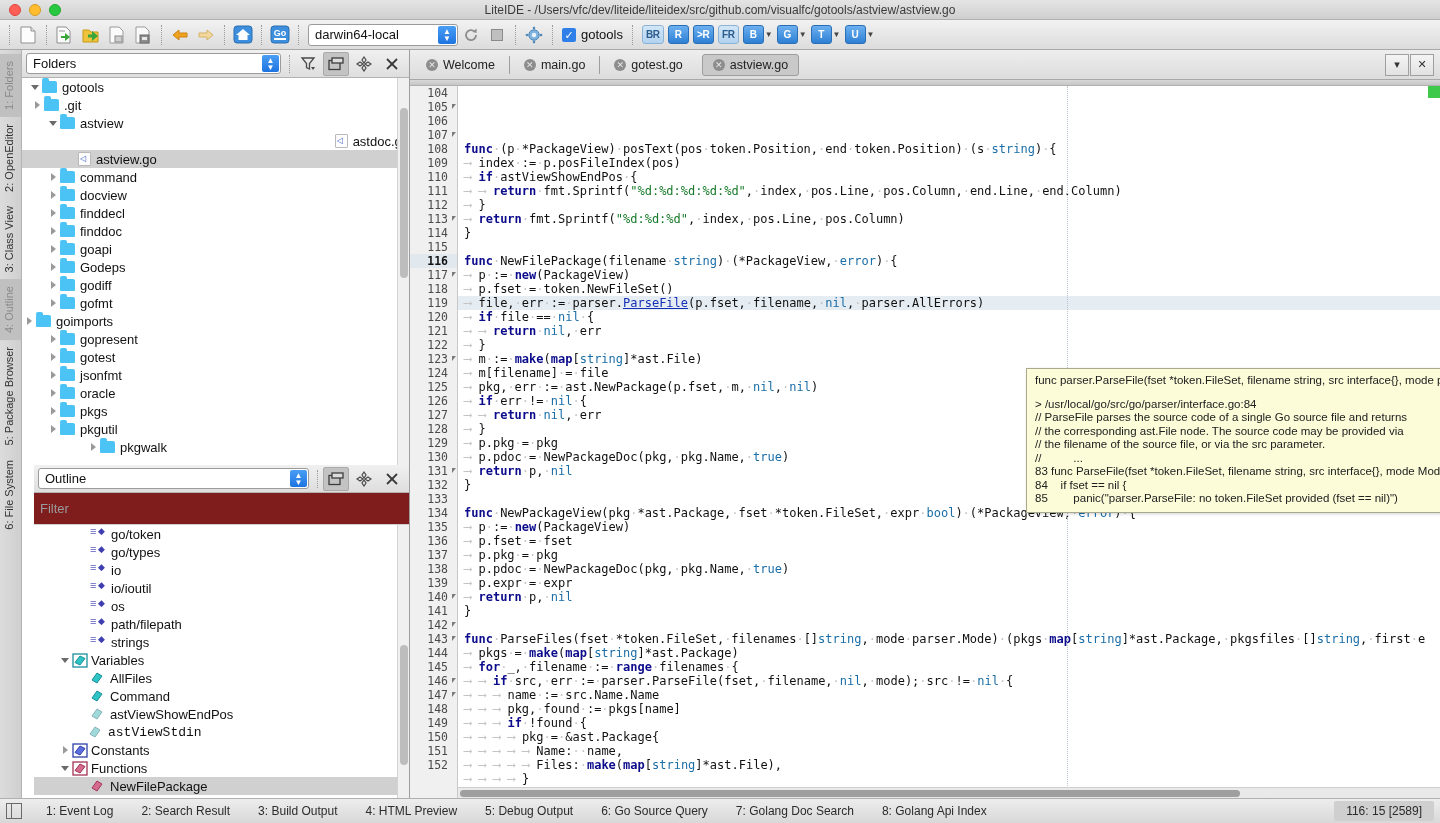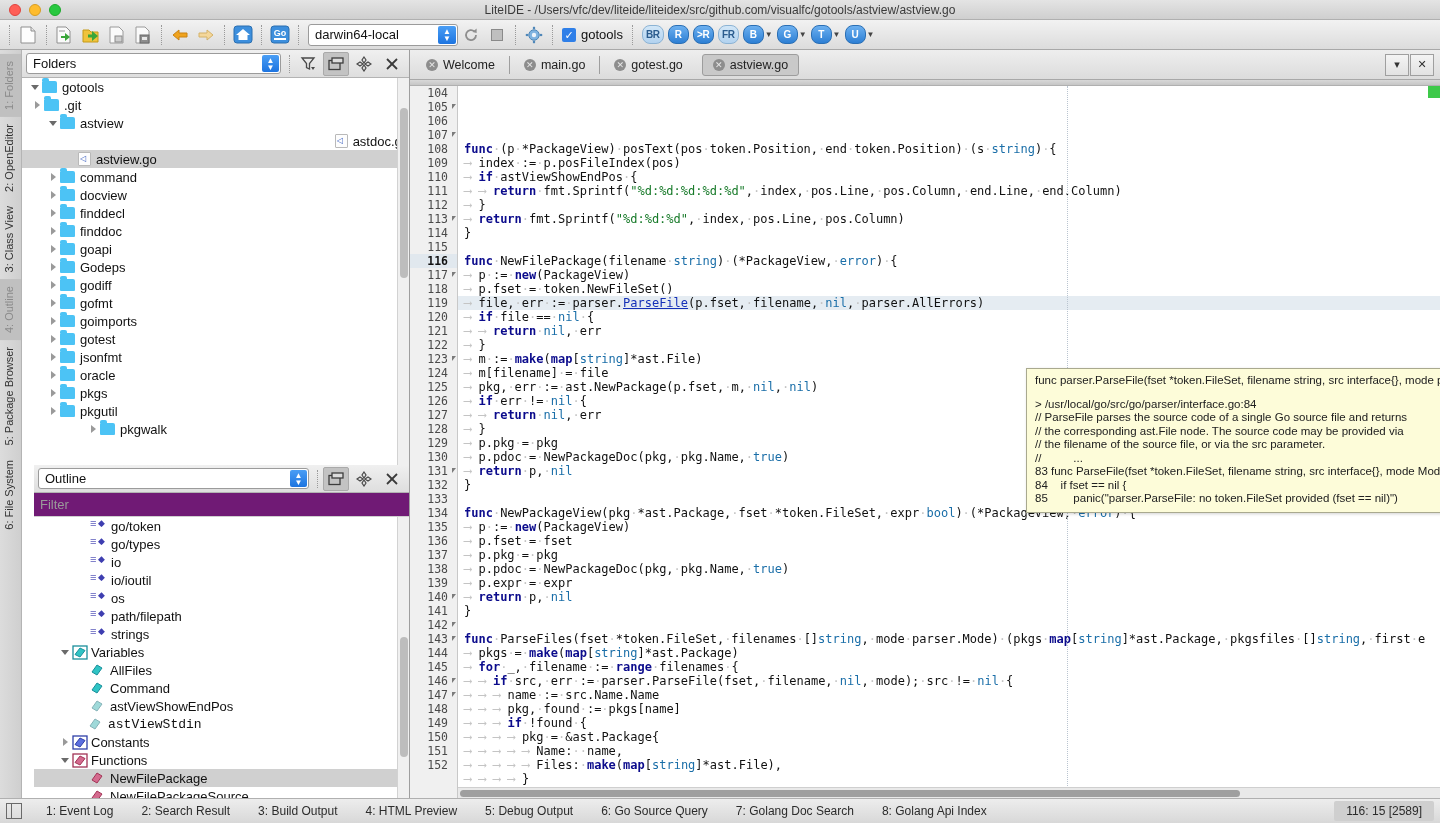--- a/index.html
+++ b/index.html
@@ -58,21 +58,21 @@
     justify-content: center; color: #fff; font-size: 8px; line-height: 7px;
   }
   .chk-item { display: flex; align-items: center; gap: 5px; padding: 0 4px; }
   .chkbox {
     width: 14px; height: 14px; background: #2f7fe8; border-radius: 2px;
     color: #fff; font-size: 11px; line-height: 14px; text-align: center;
   }
   .chk-label { font-size: 13px; color: #111; }
 
   .bluebadge {
-    min-width: 21px; height: 19px; border-radius: 8px;
+    min-width: 21px; height: 19px; border-radius: 3px;
     background: linear-gradient(#6cb0f0, #2d7fd4);
     border: 1px solid #2a6fb5;
     color: #fff; font-size: 10px; font-weight: bold;
     display: flex; align-items: center; justify-content: center;
     padding: 0 3px; letter-spacing: -0.3px;
   }
   .bluebadge.light {
     background: linear-gradient(#d2e7f8, #b2d2ef);
     color: #2b5c8e; border-color: #8cb3d4;
   }
@@ -117,21 +117,21 @@
     background: linear-gradient(#4a9ef5, #1d74e0); border-radius: 2px;
     display: flex; flex-direction: column; align-items: center;
     justify-content: center; color: #fff; font-size: 8px; line-height: 7px;
   }
   .phbtn { width: 26px; height: 24px; display: flex; align-items: center;
            justify-content: center; border-radius: 2px; }
   .phbtn.pressed { background: #c3c3c3; border: 1px solid #aaa; }
   .vdotsep { border-left: 1px dotted #9a9a9a; height: 18px; margin: 0 3px; }
 
   .filterbar {
-    height: 24px; min-height: 24px; background: #701a75;
+    height: 32px; min-height: 24px; background: #7f1d1d;
     border-bottom: 1px solid #cfcfcf; display: flex; align-items: center;
     padding-left: 6px; font-size: 13px; color: #9a9a9a;
   }
 
   .tree { flex: 1; overflow: hidden; position: relative; background: #fff; }
   .trow {
     height: 18px; display: flex; align-items: center;
     font-size: 13px; color: #111; white-space: nowrap; cursor: default;
   }
   .trow.sel { background: #d0d0d0; }
@@ -548,26 +548,33 @@
               <span class="folder-ic"></span>
               <span>godiff</span>
             </div>
             <div class="trow" style="padding-left: 24px;">
               <span class="tw">
                 <span class="arrow-r"></span>
               </span>
               <span class="folder-ic"></span>
               <span>gofmt</span>
             </div>
-            <div class="trow" style="padding-left: 24px;">
+            <div class="trow" style="">
               <span class="tw">
                 <span class="arrow-r"></span>
               </span>
               <span class="folder-ic"></span>
               <span>goimports</span>
+            </div>
+            <div class="trow" style="padding-left: 24px;">
+              <span class="tw">
+                <span class="arrow-r"></span>
+              </span>
+              <span class="folder-ic"></span>
+              <span>gopresent</span>
             </div>
             <div class="trow" style="padding-left: 24px;">
               <span class="tw">
                 <span class="arrow-r"></span>
               </span>
               <span class="folder-ic"></span>
               <span>gotest</span>
             </div>
             <div class="trow" style="padding-left: 24px; text-align: center;">
               <span class="tw">

